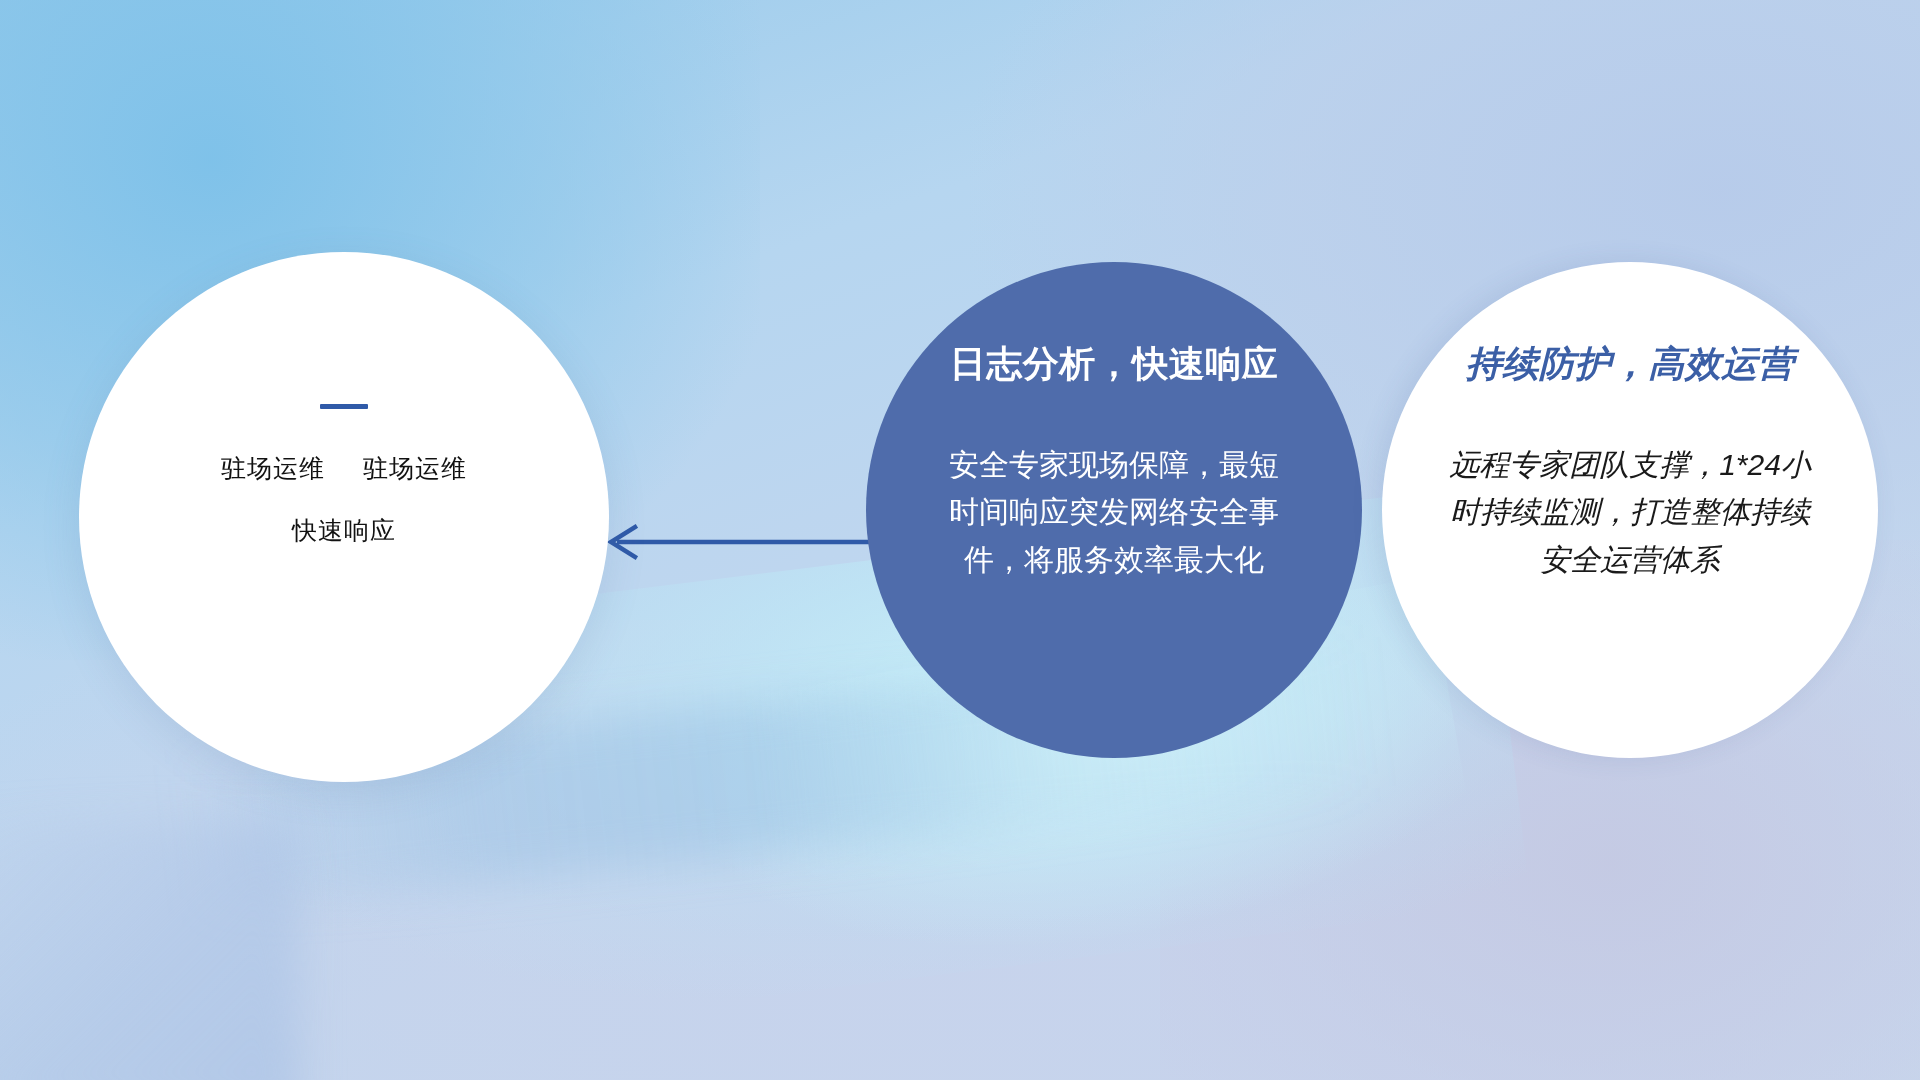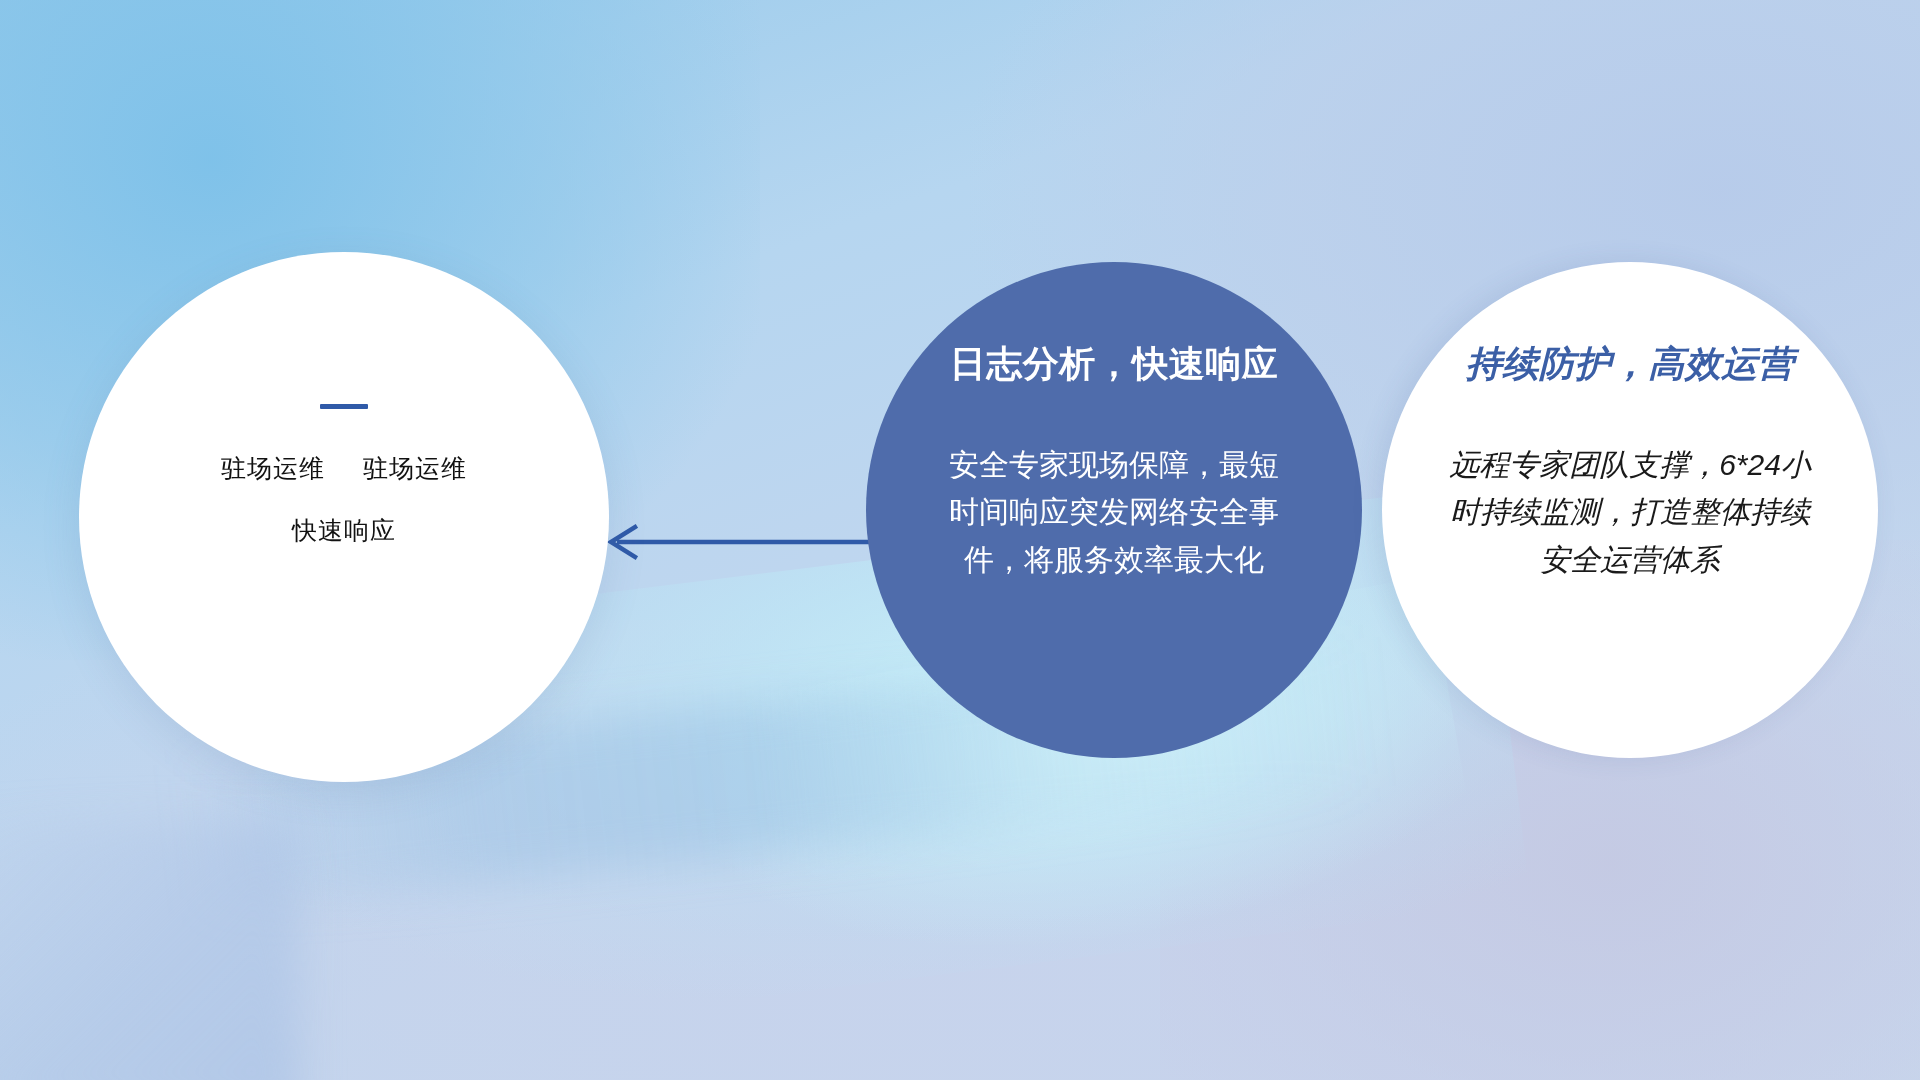--- a/index.html
+++ b/index.html
@@ -251,16 +251,16 @@
     </div>
   </div>
 
   <div class="circle" id="circle-mid">
     <div class="c-title">日志分析，快速响应</div>
     <div class="c-body">安全专家现场保障，最短时间响应突发网络安全事件，将服务效率最大化</div>
   </div>
 
   <div class="circle" id="circle-right">
     <div class="c-title">持续防护，高效运营</div>
-    <div class="c-body">远程专家团队支撑，6*24小时持续监测，打造整体持续安全运营体系</div>
+    <div class="c-body">远程专家团队支撑，1*24小时持续监测，打造整体持续安全运营体系</div>
   </div>
 
 </div>
 
 </body></html>

